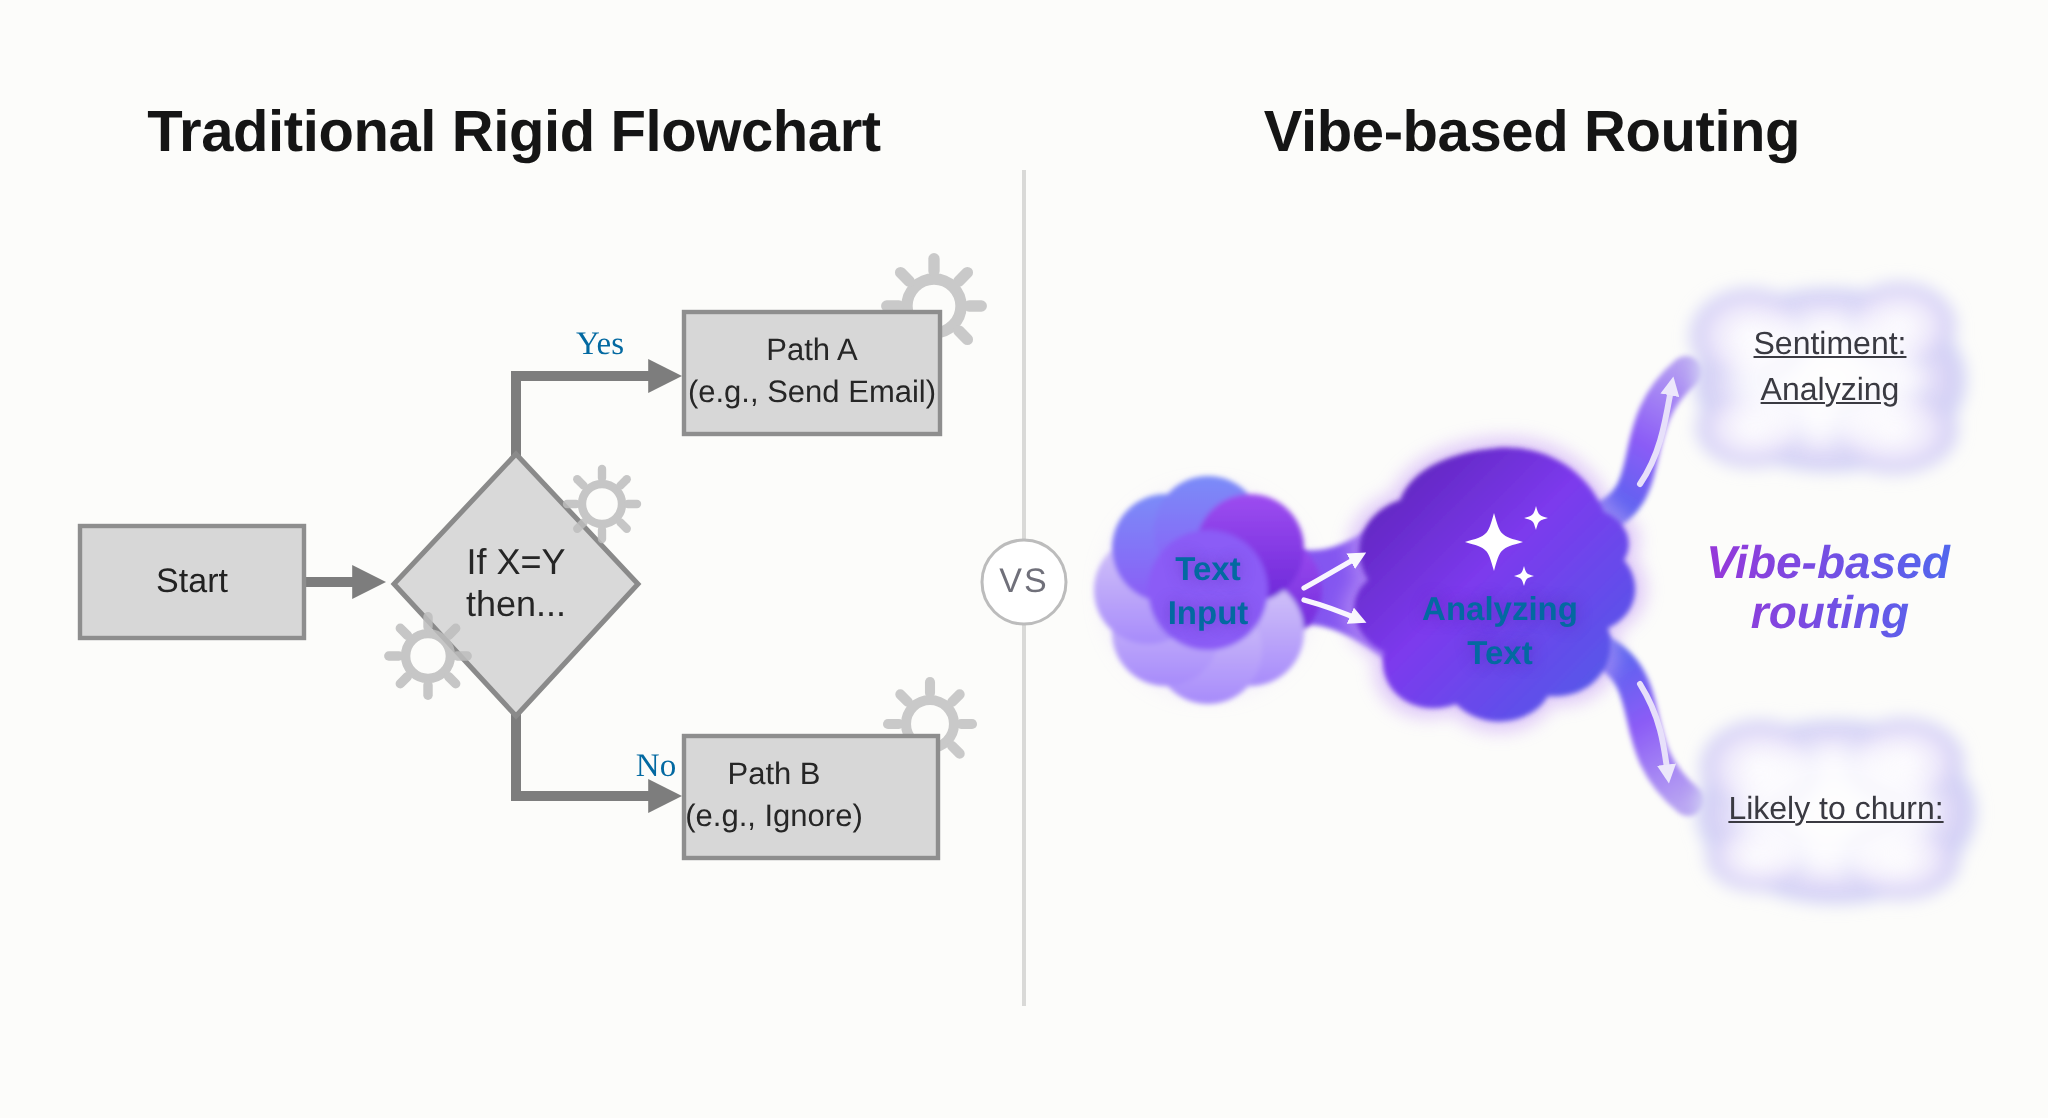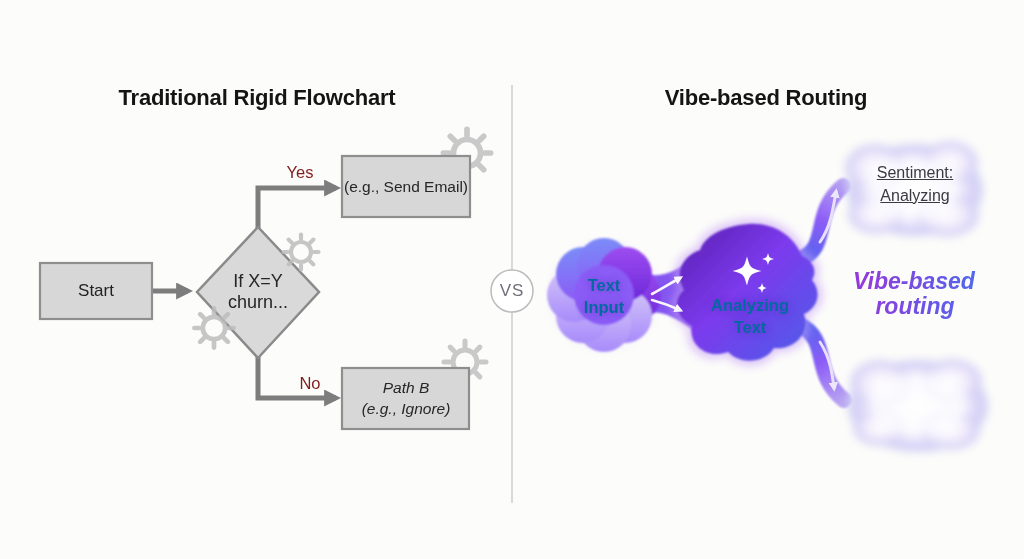--- a/index.html
+++ b/index.html
@@ -3,24 +3,24 @@
 <meta charset="utf-8">
 <style>
   html,body{margin:0;padding:0;background:#e9e9e9;}
   #stage{
     position:relative;width:1024px;height:559px;overflow:hidden;
     background:#fcfcfa;
     font-family:"Liberation Sans", sans-serif;
   }
   svg{position:absolute;inset:0;}
   .lbl{position:absolute;transform:translate(-50%,-50%);text-align:center;white-space:nowrap;}
-  .title{font-size:22px;font-weight:700;color:#151515;letter-spacing:-0.2px;margin-top:31px;}
+  .title{font-size:29px;font-weight:700;color:#151515;letter-spacing:-0.2px;}
   .node-text{font-size:15.5px;color:#262626;line-height:21px;}
   .start-text{font-size:17px;color:#222;}
-  .edge-lbl{font-size:16.5px;color:#7f1d1d;}
+  .edge-lbl{font-size:16.5px;color:#0369a1;font-family:Liberation Serif, serif;}
   .vs{font-size:17px;color:#70707a;letter-spacing:1px;font-weight:500;}
   .blob-lbl{color:#0369a1;font-weight:700;font-size:16.5px;line-height:22px;
             text-shadow:0 0 8px rgba(80,30,160,0.45);}
   .cloud-lbl{font-size:16px;color:#3a3a42;font-weight:500;line-height:23px;text-decoration:underline;}
 </style>
 </head>
 <body>
 
 <div id="stage">
 
@@ -183,30 +183,31 @@
     </g>
   </svg>
 
   <div class="lbl title" style="left:257px;top:67px;">Traditional Rigid Flowchart</div>
   <div class="lbl title" style="left:766px;top:67px;">Vibe-based Routing</div>
 
   <div class="lbl start-text" style="left:96px;top:291px;">Start</div>
 
   <div class="lbl node-text" style="left:258px;top:292px;font-size:18px;">
     <div>If X=Y</div>
-    <div>churn...</div>
+    <div>then...</div>
   </div>
 
   <div class="lbl edge-lbl" style="left:300px;top:172px;">Yes</div>
-  <div class="lbl edge-lbl" style="left:290px;top:383px;padding-left:40px;">No</div>
+  <div class="lbl edge-lbl" style="left:308px;top:383px;padding-left:40px;">No</div>
 
   <div class="lbl node-text" style="left:406px;top:186px;">
+    <div>Path A</div>
     <div>(e.g., Send Email)</div>
   </div>
-  <div class="lbl node-text" style="left:406px;top:398px;font-style:italic;">
+  <div class="lbl node-text" style="left:387px;top:398px;">
     <div>Path B</div>
     <div>(e.g., Ignore)</div>
   </div>
 
   <div class="lbl vs" style="left:512px;top:291px;">VS</div>
 
   <div class="lbl blob-lbl" style="left:604px;top:296px;">
     <div>Text</div>
     <div>Input</div>
   </div>
@@ -215,15 +216,16 @@
     <div>Analyzing</div>
     <div>Text</div>
   </div>
 
   <div class="lbl cloud-lbl" style="left:915px;top:184px;">
     <div>Sentiment:</div>
     <div>Analyzing</div>
   </div>
 
   <div class="lbl cloud-lbl" style="left:918px;top:405px;">
+    <div>Likely to churn:</div>
   </div>
 
 </div>
 
 </body></html>

